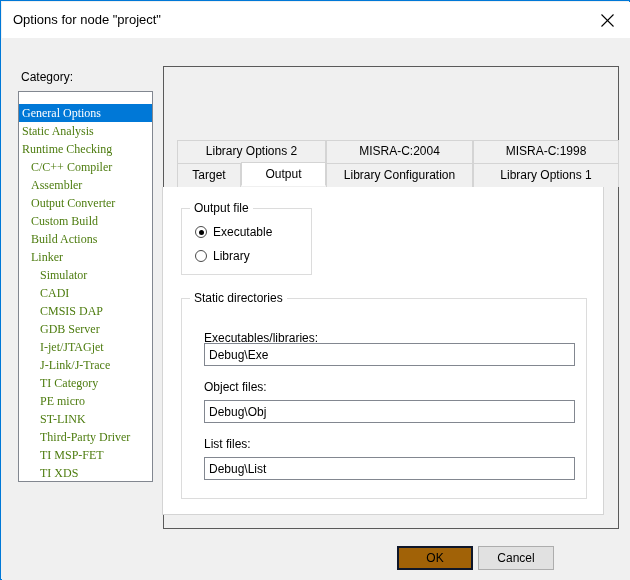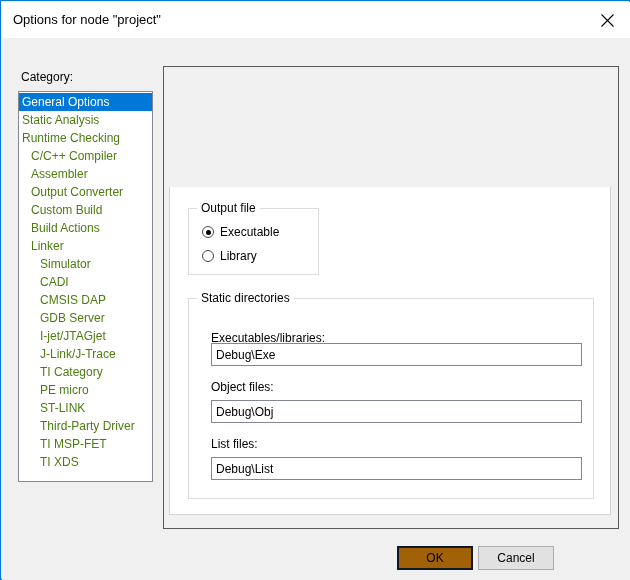--- a/index.html
+++ b/index.html
@@ -74,21 +74,22 @@
   #category-list {
     position: absolute;
     left: 17px;
     top: 90px;
     width: 135px;
     height: 391px;
     box-sizing: border-box;
     background: #ffffff;
     border: 1px solid #828790;
     overflow: hidden;
-    padding-top: 1px;
+    padding-top: 12px;
+    font-family: Liberation Serif, serif;
   }
   .cat-item {
     height: 18px;
     line-height: 18px;
     font-size: 12px;
     padding-left: 3px;
     white-space: nowrap;
     color: #4d7c0f;
   }
   .cat-item.indent1 { padding-left: 12px; }
@@ -143,21 +144,21 @@
     border-bottom: 1px solid #ffffff;
     height: 25px;
     line-height: 23px;
     top: -1px;
     z-index: 5;
   }
 
   
   #tab-content {
     position: absolute;
-    left: 168px;
+    left: 161px;
     top: 186px;
     width: 442px;
     height: 328px;
     box-sizing: border-box;
     background: #ffffff;
     border: 1px solid #d4d4d4;
     border-top: none;
   }
 
   
@@ -306,20 +307,33 @@
       <div class="cat-item indent2"><span>TI Category</span></div>
       <div class="cat-item indent2"><span>PE micro</span></div>
       <div class="cat-item indent2"><span>ST-LINK</span></div>
       <div class="cat-item indent2"><span>Third-Party Driver</span></div>
       <div class="cat-item indent2"><span>TI MSP-FET</span></div>
       <div class="cat-item indent2"><span>TI XDS</span></div>
     </div>
 
   <div id="right-panel"></div>
 
+  <div id="tabs">
+    <div class="tab-row row1">
+        <div class="tab" style="left: 0px; width: 149px;">Library Options 2</div>
+        <div class="tab" style="left: 149px; width: 147px;">MISRA-C:2004</div>
+        <div class="tab" style="left: 296px; width: 146px;">MISRA-C:1998</div>
+      </div>
+    <div class="tab-row row2">
+        <div class="tab" style="left: 0px; width: 64px;">Target</div>
+        <div class="tab selected" style="left: 64px; width: 85px;">Output</div>
+        <div class="tab" style="left: 149px; width: 147px;">Library Configuration</div>
+        <div class="tab" style="left: 296px; width: 146px;">Library Options 1</div>
+      </div>
+  </div>
 
   <div id="tab-content">
 
     <div class="groupbox" id="group-output-file">
       <div class="group-title">Output file</div>
       <div id="output-file-radios">
           <div class="radio-row" style="top: 14px;">
             <span class="radio-mark checked"></span>
             <span class="radio-label">Executable</span>
           </div>

